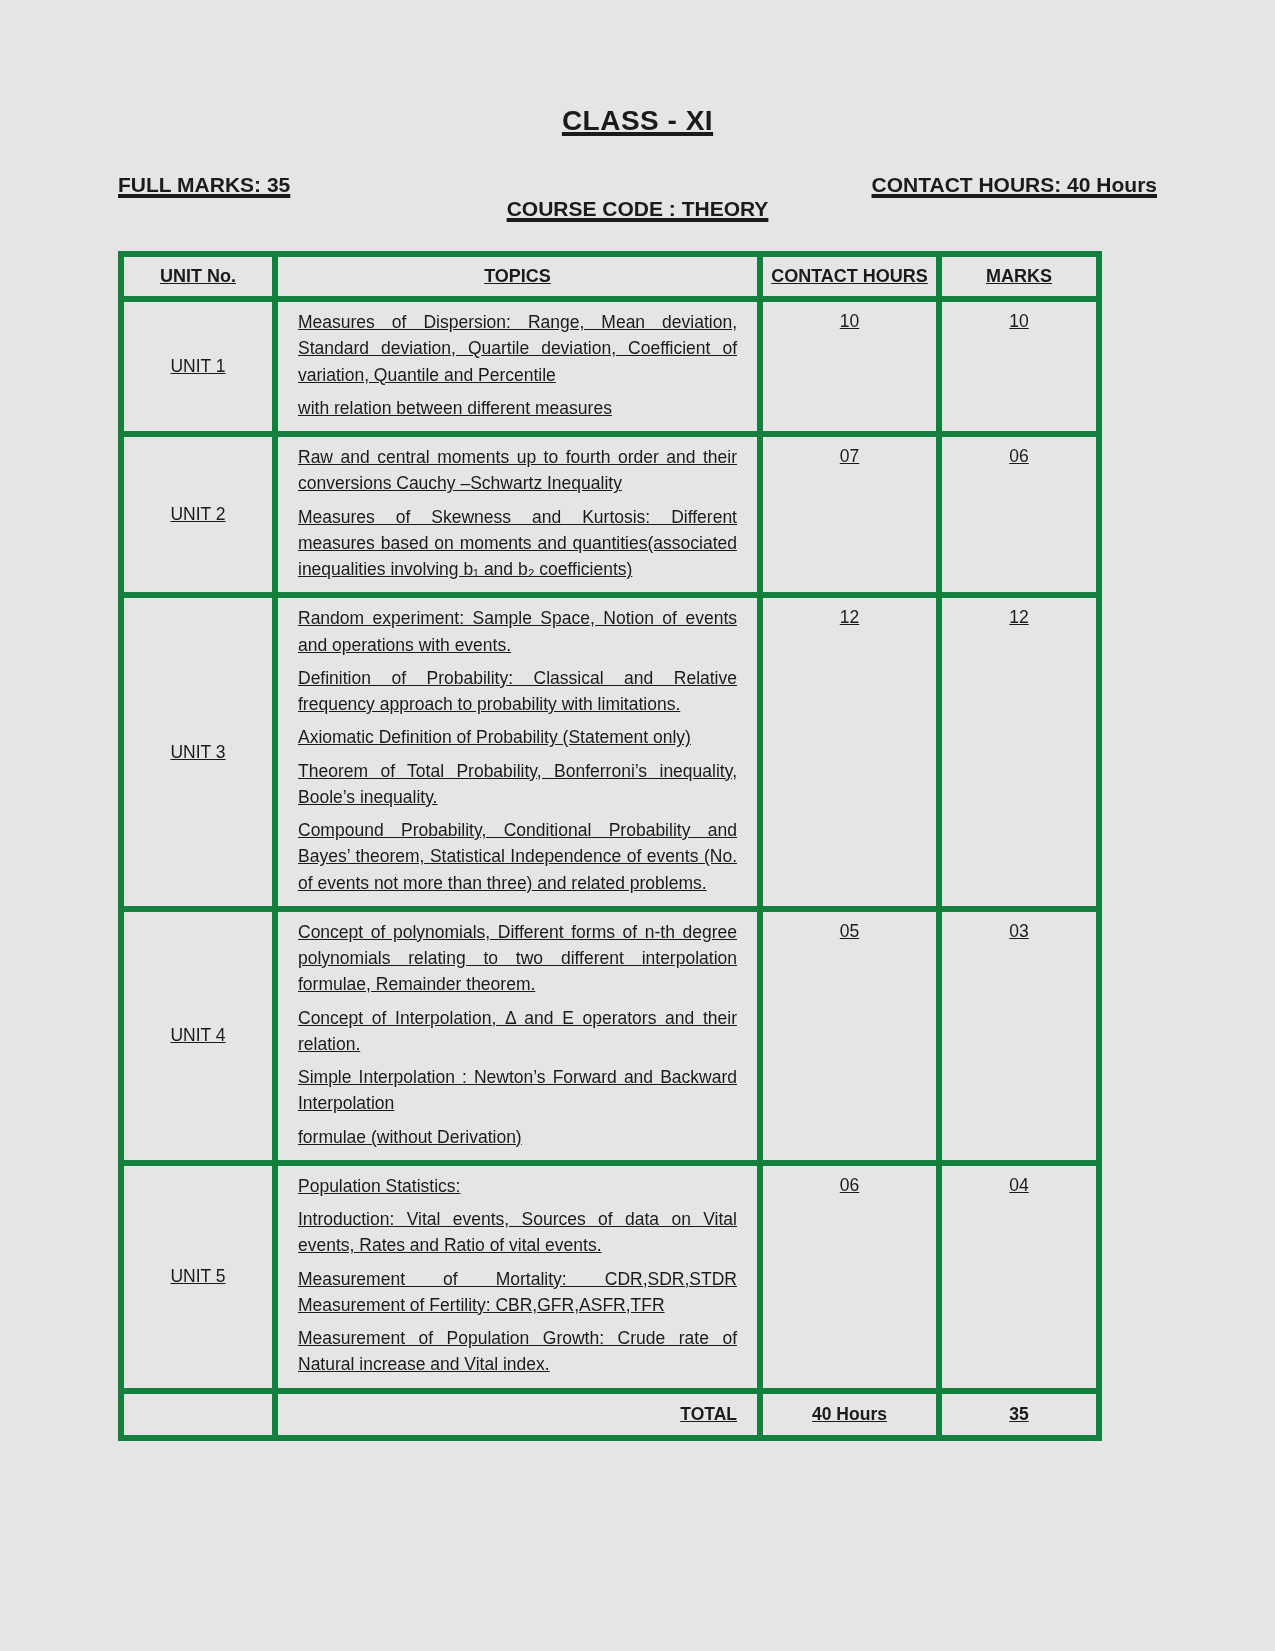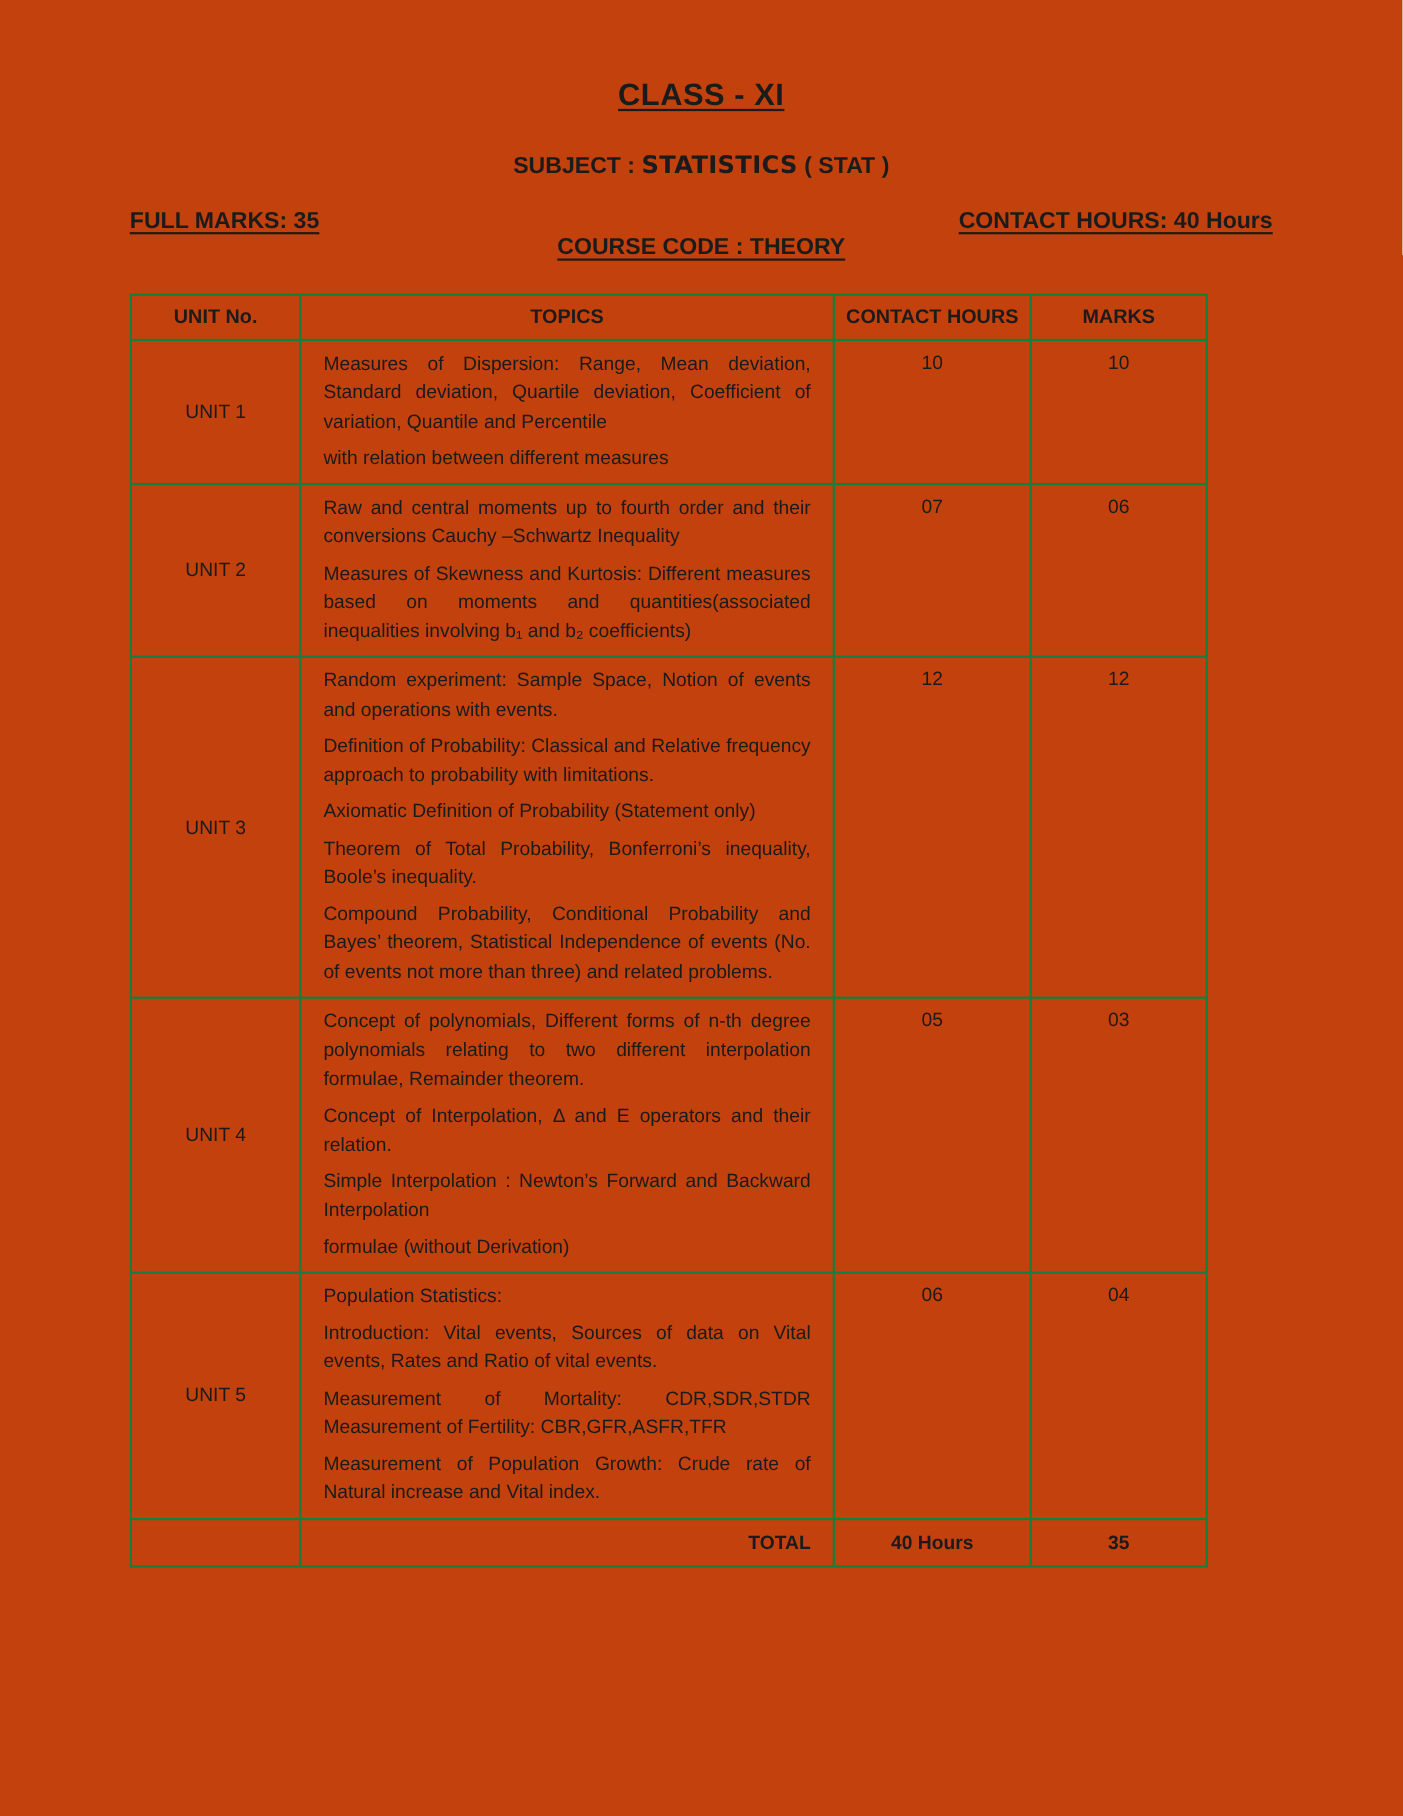--- a/index.html
+++ b/index.html
@@ -5,23 +5,24 @@
   * { margin: 0; padding: 0; box-sizing: border-box; }
   html, body { background: #ffffff; }
   body {
     font-family: "Liberation Sans", sans-serif;
     color: #1b1b1b;
     -webkit-font-smoothing: antialiased;
   }
   .page {
     width: 1275px;
     height: 1651px;
-    background: #c2410c;
-    padding: 70px 118px 40px 118px;
+    background: #e5e5e5;
+    padding: 105px 118px 40px 118px;
     position: relative;
+    text-decoration: underline;
   }
   .center { text-align: center; }
   .doc-title {
     font-size: 28px;
     font-weight: bold;
     letter-spacing: 0.5px;
     margin-bottom: 36px;
   }
   .doc-title span, .semester span, .course-code span { text-decoration: underline; text-underline-offset: 4px; }
   .semester {
@@ -49,21 +50,21 @@
   .course-code {
     font-size: 21px;
     font-weight: bold;
     margin-bottom: 30px;
   }
   table {
     border-collapse: collapse;
     width: 978px;
     table-layout: fixed;
   }
-  th, td { border: 2px solid #15803d; }
+  th, td { border: 6px solid #15803d; }
   table { border: 1.5px solid #000; }
   .col-unit   { width: 154px; }
   .col-topics { width: 485px; }
   .col-hours  { width: 179px; }
   .col-marks  { width: 160px; }
   th {
     font-size: 18px;
     font-weight: bold;
     padding: 9px 4px;
     text-align: center;
@@ -108,25 +109,20 @@
 </head>
 <body>
 
 <div class="page">
 
   <div class="doc-title center">
     <span>CLASS - XI</span>
   </div>
 
 
-  <div class="subject-line center">
-    <span>SUBJECT :</span>
-    <span class="subject-name">STATISTICS</span>
-    <span>( STAT )</span>
-  </div>
 
   <div class="marks-line">
     <span class="u">FULL MARKS: 35</span>
     <span class="u">CONTACT HOURS: 40 Hours</span>
   </div>
 
   <div class="course-code center">
     <span>COURSE CODE : THEORY</span>
   </div>
 

